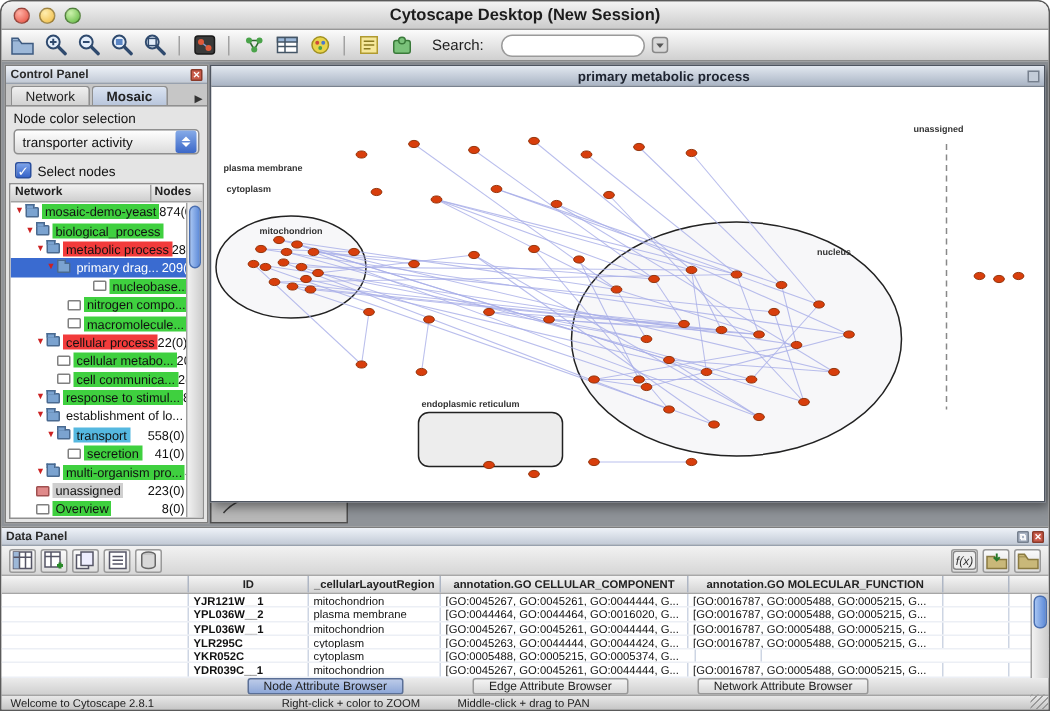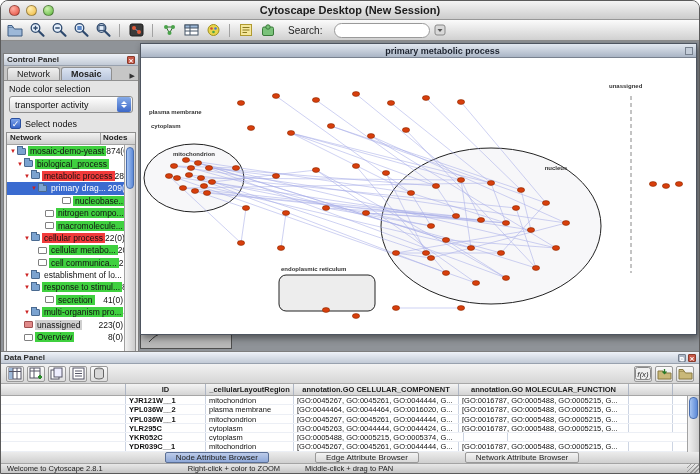--- a/index.html
+++ b/index.html
@@ -25,21 +25,21 @@
   .tsep { width:1px; height:13px; background:#a2a2a2; margin:0 4px; }
   .search-label { font-size:10px; color:#1d1d1d; margin:0 12px 0 10px; }
   .search-input { width:96px; height:15px; border:1px solid #9a9a9a; border-radius:8px; background:#ffffff;
                   font-size:9px; padding:0 7px; font-family:"Liberation Sans",sans-serif; }
 
   
   .workspace { position:relative; height:310px; background:#8f9398; overflow:hidden; }
 
   
   .control-panel { position:absolute; left:2px; top:2px; width:136px; height:306px; background:#e4e4e4;
-                   border:1px solid #7d7d7d; display:flex; flex-direction:column; z-index:3;margin-top:10px; }
+                   border:1px solid #7d7d7d; display:flex; flex-direction:column; z-index:3; }
   .panel-header { height:12px; flex:none; background:linear-gradient(#eef2f8,#c2cad6); border-bottom:1px solid #98a1ae;
                   display:flex; align-items:center; font-size:8px; font-weight:bold; color:#2a2a2a; padding:0 3px; }
   .ph-icons { margin-left:auto; display:flex; gap:2px; }
   .ph-ic { width:8px; height:8px; font-size:6px; line-height:8px; text-align:center; color:#fff;
            background:#c85a4a; border:1px solid #8a3a2a; border-radius:1px; }
   .ph-ic.gray { background:#aab4c4; border-color:#76808e; }
   .cp-tabs { height:15px; flex:none; display:flex; align-items:flex-end; background:#c6c6c6; border-bottom:1px solid #909090; padding-left:3px; }
   .cp-tab { font-size:9px; padding:1px 9px 0 9px; border:1px solid #8f8f8f; border-bottom:none;
             border-radius:3px 3px 0 0; background:linear-gradient(#f0f0f0,#d2d2d2); color:#222; margin-right:1px; height:13px; }
   .cp-tab.active { background:linear-gradient(#dbe4f2,#b9c6dc); font-weight:bold; }
@@ -347,28 +347,34 @@
               </div>
               <div class="tree-row" style="padding-left: 23px;">
                 <span class="arrow"></span>
                 <span class="ticon page"></span>
                 <span class="tlabel green">cell communica...</span>
                 <span class="tnodes">2(0)</span>
               </div>
               <div class="tree-row" style="padding-left: 16px;">
                 <span class="arrow">▼</span>
                 <span class="ticon folder"></span>
+                <span class="tlabel green">response to stimul...</span>
+                <span class="tnodes">8(0)</span>
+              </div>
+              <div class="tree-row" style="padding-left: 16px;">
+                <span class="arrow">▼</span>
+                <span class="ticon folder"></span>
                 <span class="tlabel none">establishment of lo...</span>
                 <span class="tnodes">558(0)</span>
               </div>
-              <div class="tree-row" style="padding-left: 16px;">
-                <span class="arrow">▼</span>
-                <span class="ticon folder"></span>
-                <span class="tlabel green">response to stimul...</span>
-                <span class="tnodes">8(0)</span>
+              <div class="tree-row" style="padding-left: 23px;">
+                <span class="arrow">▼</span>
+                <span class="ticon folder"></span>
+                <span class="tlabel cyan">transport</span>
+                <span class="tnodes">558(0)</span>
               </div>
               <div class="tree-row" style="padding-left: 30px;">
                 <span class="arrow"></span>
                 <span class="ticon page"></span>
                 <span class="tlabel green">secretion</span>
                 <span class="tnodes">41(0)</span>
               </div>
               <div class="tree-row" style="padding-left: 16px;">
                 <span class="arrow">▼</span>
                 <span class="ticon folder"></span>

